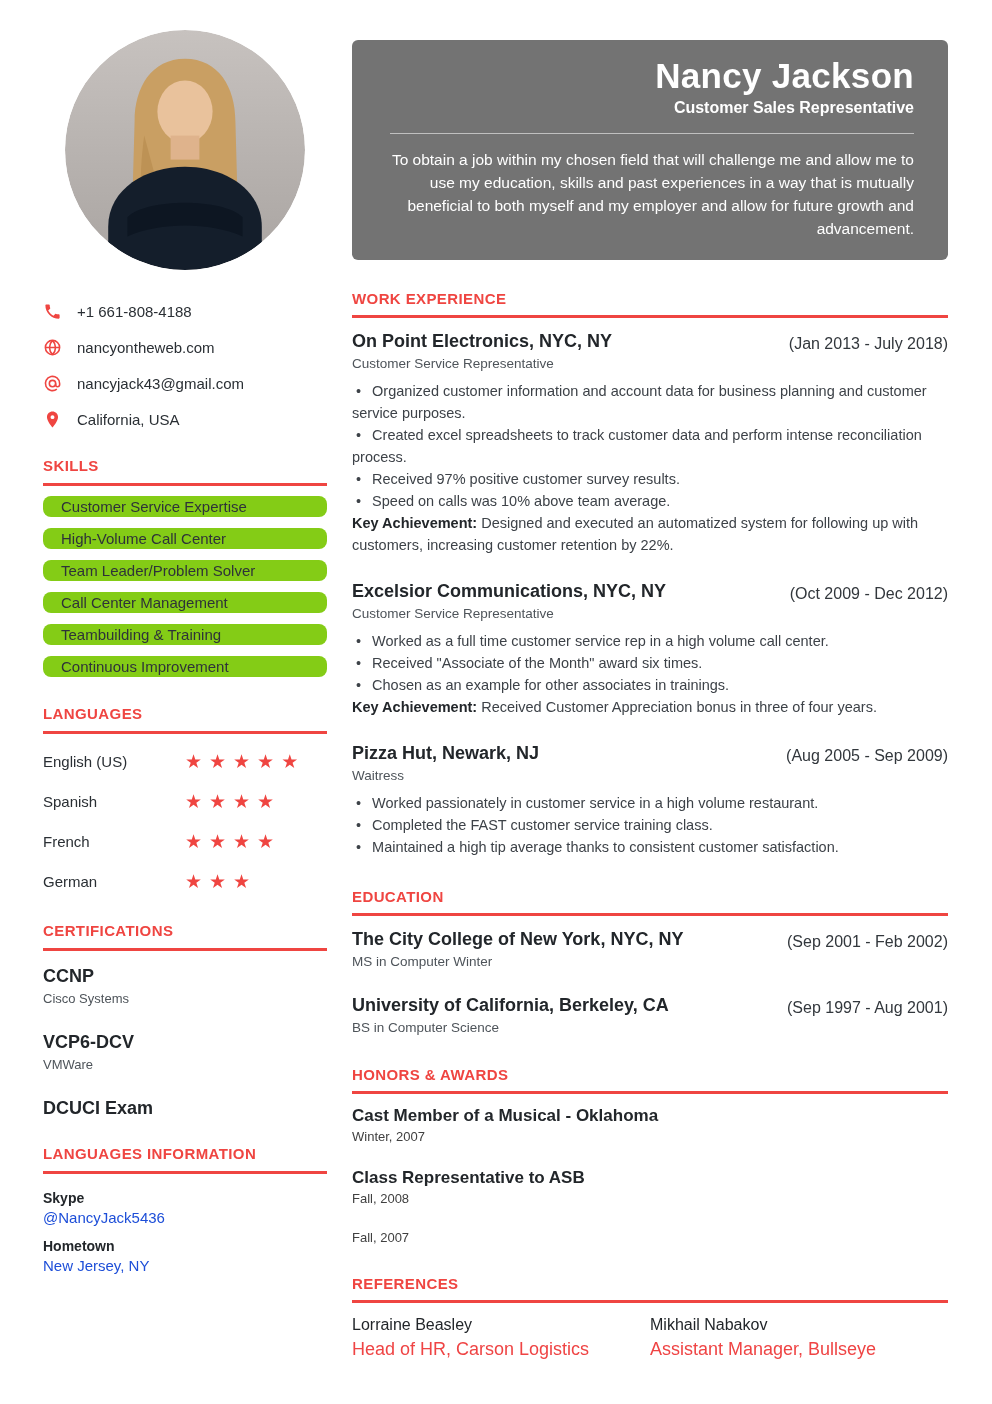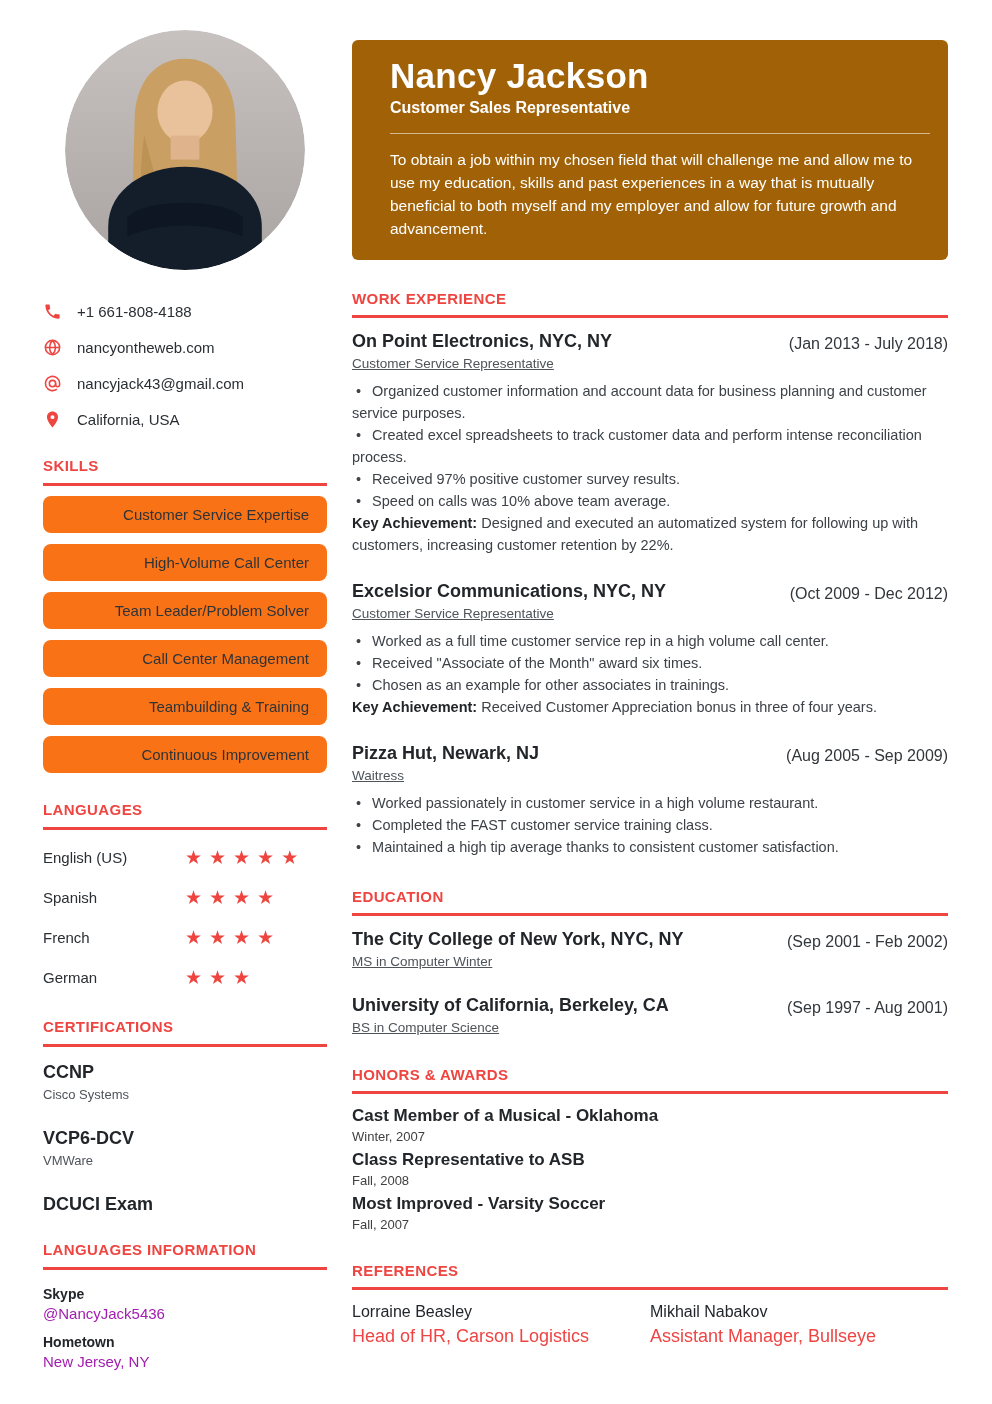--- a/index.html
+++ b/index.html
@@ -25,71 +25,72 @@
   .contact-text { font-size: 15px; color: #2A2F34; }
 
   .side-section { margin-top: 28px; }
   .side-title {
     color: #EF4541; font-weight: bold; font-size: 15px; letter-spacing: 0.4px;
     padding-bottom: 9px; border-bottom: 3px solid #EF4541;
   }
 
   .pills { margin-top: 10px; }
   .pill {
-    background: #f97316; border-radius: 8px; padding: 10px 18px;
-    font-size: 15px; color: #2E3338; margin-bottom: 11px; text-align: right;
+    background: #84cc16; border-radius: 8px; padding: 2px 18px;
+    font-size: 15px; color: #2E3338; margin-bottom: 11px;
   }
 
   .lang-rows { margin-top: 14px; }
   .lang-row { display: flex; align-items: center; height: 26px; margin-bottom: 14px; }
   .lang-name { width: 142px; font-size: 15px; color: #2A2F34; }
   .lang-stars { font-size: 19px; color: #EF4541; letter-spacing: 7px; line-height: 1; }
 
   .certs { margin-top: 15px; }
   .cert { margin-bottom: 26px; }
   .cert-title { font-size: 18px; font-weight: bold; color: #22262A; }
   .cert-org { font-size: 13px; color: #4E545A; margin-top: 4px; }
 
   .adds { margin-top: 16px; }
   .add-item { margin-bottom: 12px; }
   .add-label { font-size: 14px; font-weight: bold; color: #22262A; }
-  .add-value { font-size: 15px; color: #a21caf; margin-top: 3px; }
+  .add-value { font-size: 15px; color: #1d4ed8; margin-top: 3px; }
 
   
   .main { width: 596px; margin-left: 25px; padding-top: 40px; }
   .hero {
-    background: #a16207; border-radius: 6px; color: #ffffff;
-    padding: 16px 18px 20px 38px;
+    background: #737373; border-radius: 6px; color: #ffffff;
+    padding: 16px 34px 20px 38px;
+    text-align: right;
   }
   .hero-name { font-size: 35px; font-weight: bold; line-height: 40px; letter-spacing: 0.3px; }
   .hero-title { font-size: 16px; font-weight: bold; margin-top: 3px; }
   .hero-divider { border: none; border-top: 1px solid rgba(255,255,255,0.55); margin: 16px 0 14px 0; }
   .hero-objective { font-size: 15.5px; line-height: 23px; }
 
   .main-section { margin-top: 30px; }
   .main-title {
     color: #EF4541; font-weight: bold; font-size: 15px; letter-spacing: 0.4px;
     padding-bottom: 8px; border-bottom: 3px solid #EF4541;
   }
 
   .entry { margin-top: 12px; }
   .entry + .entry { margin-top: 24px; }
   .entry-head { display: flex; justify-content: space-between; align-items: flex-start; gap: 14px; }
   .entry-company { font-size: 18px; font-weight: bold; color: #22262A; line-height: 22px; }
   .entry-date { font-size: 16px; color: #32373C; white-space: nowrap; margin-top: 5px; margin-left: 12px; }
-  .entry-role { font-size: 13.5px; color: #4E545A; margin-top: 2px; line-height: 17px; text-decoration: underline; }
+  .entry-role { font-size: 13.5px; color: #4E545A; margin-top: 2px; line-height: 17px; }
 
   .bullets { margin-top: 8px; }
   .bullet { font-size: 14.5px; line-height: 22px; color: #3D4248; }
   .bullet::before { content: "\2022"; margin: 0 11px 0 4px; }
   .key-line { font-size: 14.5px; line-height: 22px; color: #3D4248; }
   .key-line strong { color: #22262A; }
 
   .honor { margin-top: 12px; }
-  .honor + .honor { margin-top: 6px; }
+  .honor + .honor { margin-top: 24px; }
   .honor-title { font-size: 17px; font-weight: bold; color: #22262A; line-height: 20px; }
   .honor-sub { font-size: 13px; color: #404040; margin-top: 3px; }
 
   .refs { display: grid; grid-template-columns: 1fr 1fr; margin-top: 12px; }
   .ref-name { font-size: 16px; color: #22262A; line-height: 20px; }
   .ref-role { font-size: 18px; color: #ef4444; margin-top: 4px; }
 </style>
 </head>
 <body>
 
@@ -310,21 +311,20 @@
 
       <div class="honor">
         <div class="honor-title">Cast Member of a Musical - Oklahoma</div>
         <div class="honor-sub">Winter, 2007</div>
       </div>
       <div class="honor">
         <div class="honor-title">Class Representative to ASB</div>
         <div class="honor-sub">Fall, 2008</div>
       </div>
       <div class="honor">
-        <div class="honor-title">Most Improved - Varsity Soccer</div>
         <div class="honor-sub">Fall, 2007</div>
       </div>
     </div>
 
     <div class="main-section">
       <div class="main-title">REFERENCES</div>
       <div class="refs">
         <div class="ref">
           <div class="ref-name">Lorraine Beasley</div>
           <div class="ref-role">Head of HR, Carson Logistics</div>

